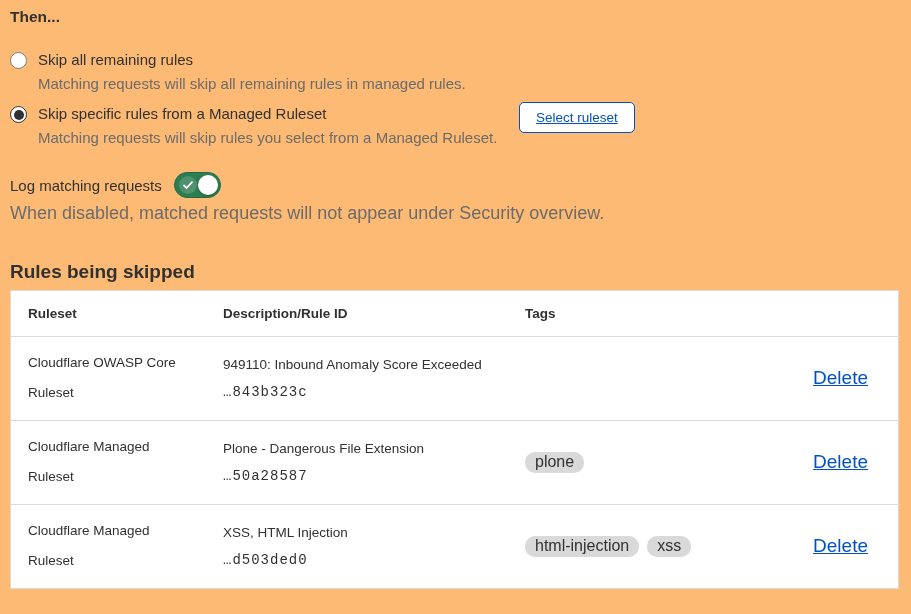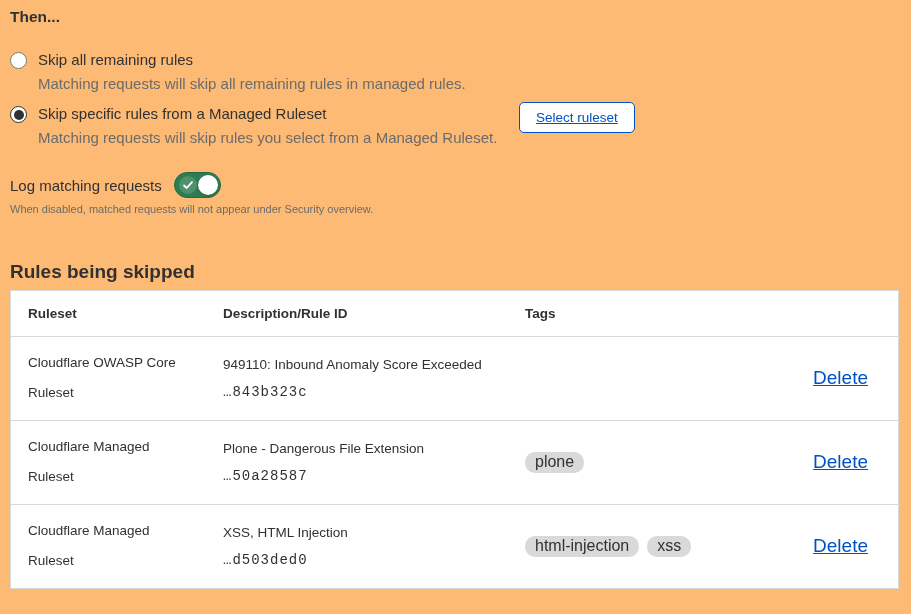--- a/index.html
+++ b/index.html
@@ -46,21 +46,21 @@
   }
   .toggle-check {
     position:absolute; left:4px; top:3px; width:18px; height:18px; border-radius:50%;
     background:rgba(255,255,255,0.16); display:flex; align-items:center; justify-content:center;
   }
   .toggle-check svg { display:block; }
   .toggle-knob {
     position:absolute; right:2px; top:2px; width:20px; height:20px;
     background:#fff; border-radius:50%; box-shadow:0 1px 2px rgba(0,0,0,0.25);
   }
-  .log-desc { position:absolute; left:10px; top:203px; font-size:11px; color:#6b6b6b; }
+  .log-desc { position:absolute; left:10px; top:203px; font-size:18px; color:#6b6b6b; }
 
   
   .table-wrap { position:absolute; left:10px; top:290px; width:889px; border:1px solid #d9d9d9; background:#fff; }
   table { width:100%; border-collapse:collapse; table-layout:fixed; }
   th {
     text-align:left; font-size:13.5px; font-weight:700; color:#313131;
     height:45px; vertical-align:middle; border-bottom:1px solid #d9d9d9; padding:0;
   }
   th.col-ruleset, td.cell-ruleset { padding-left:17px; }
   td { height:84px; vertical-align:middle; padding:0; }

